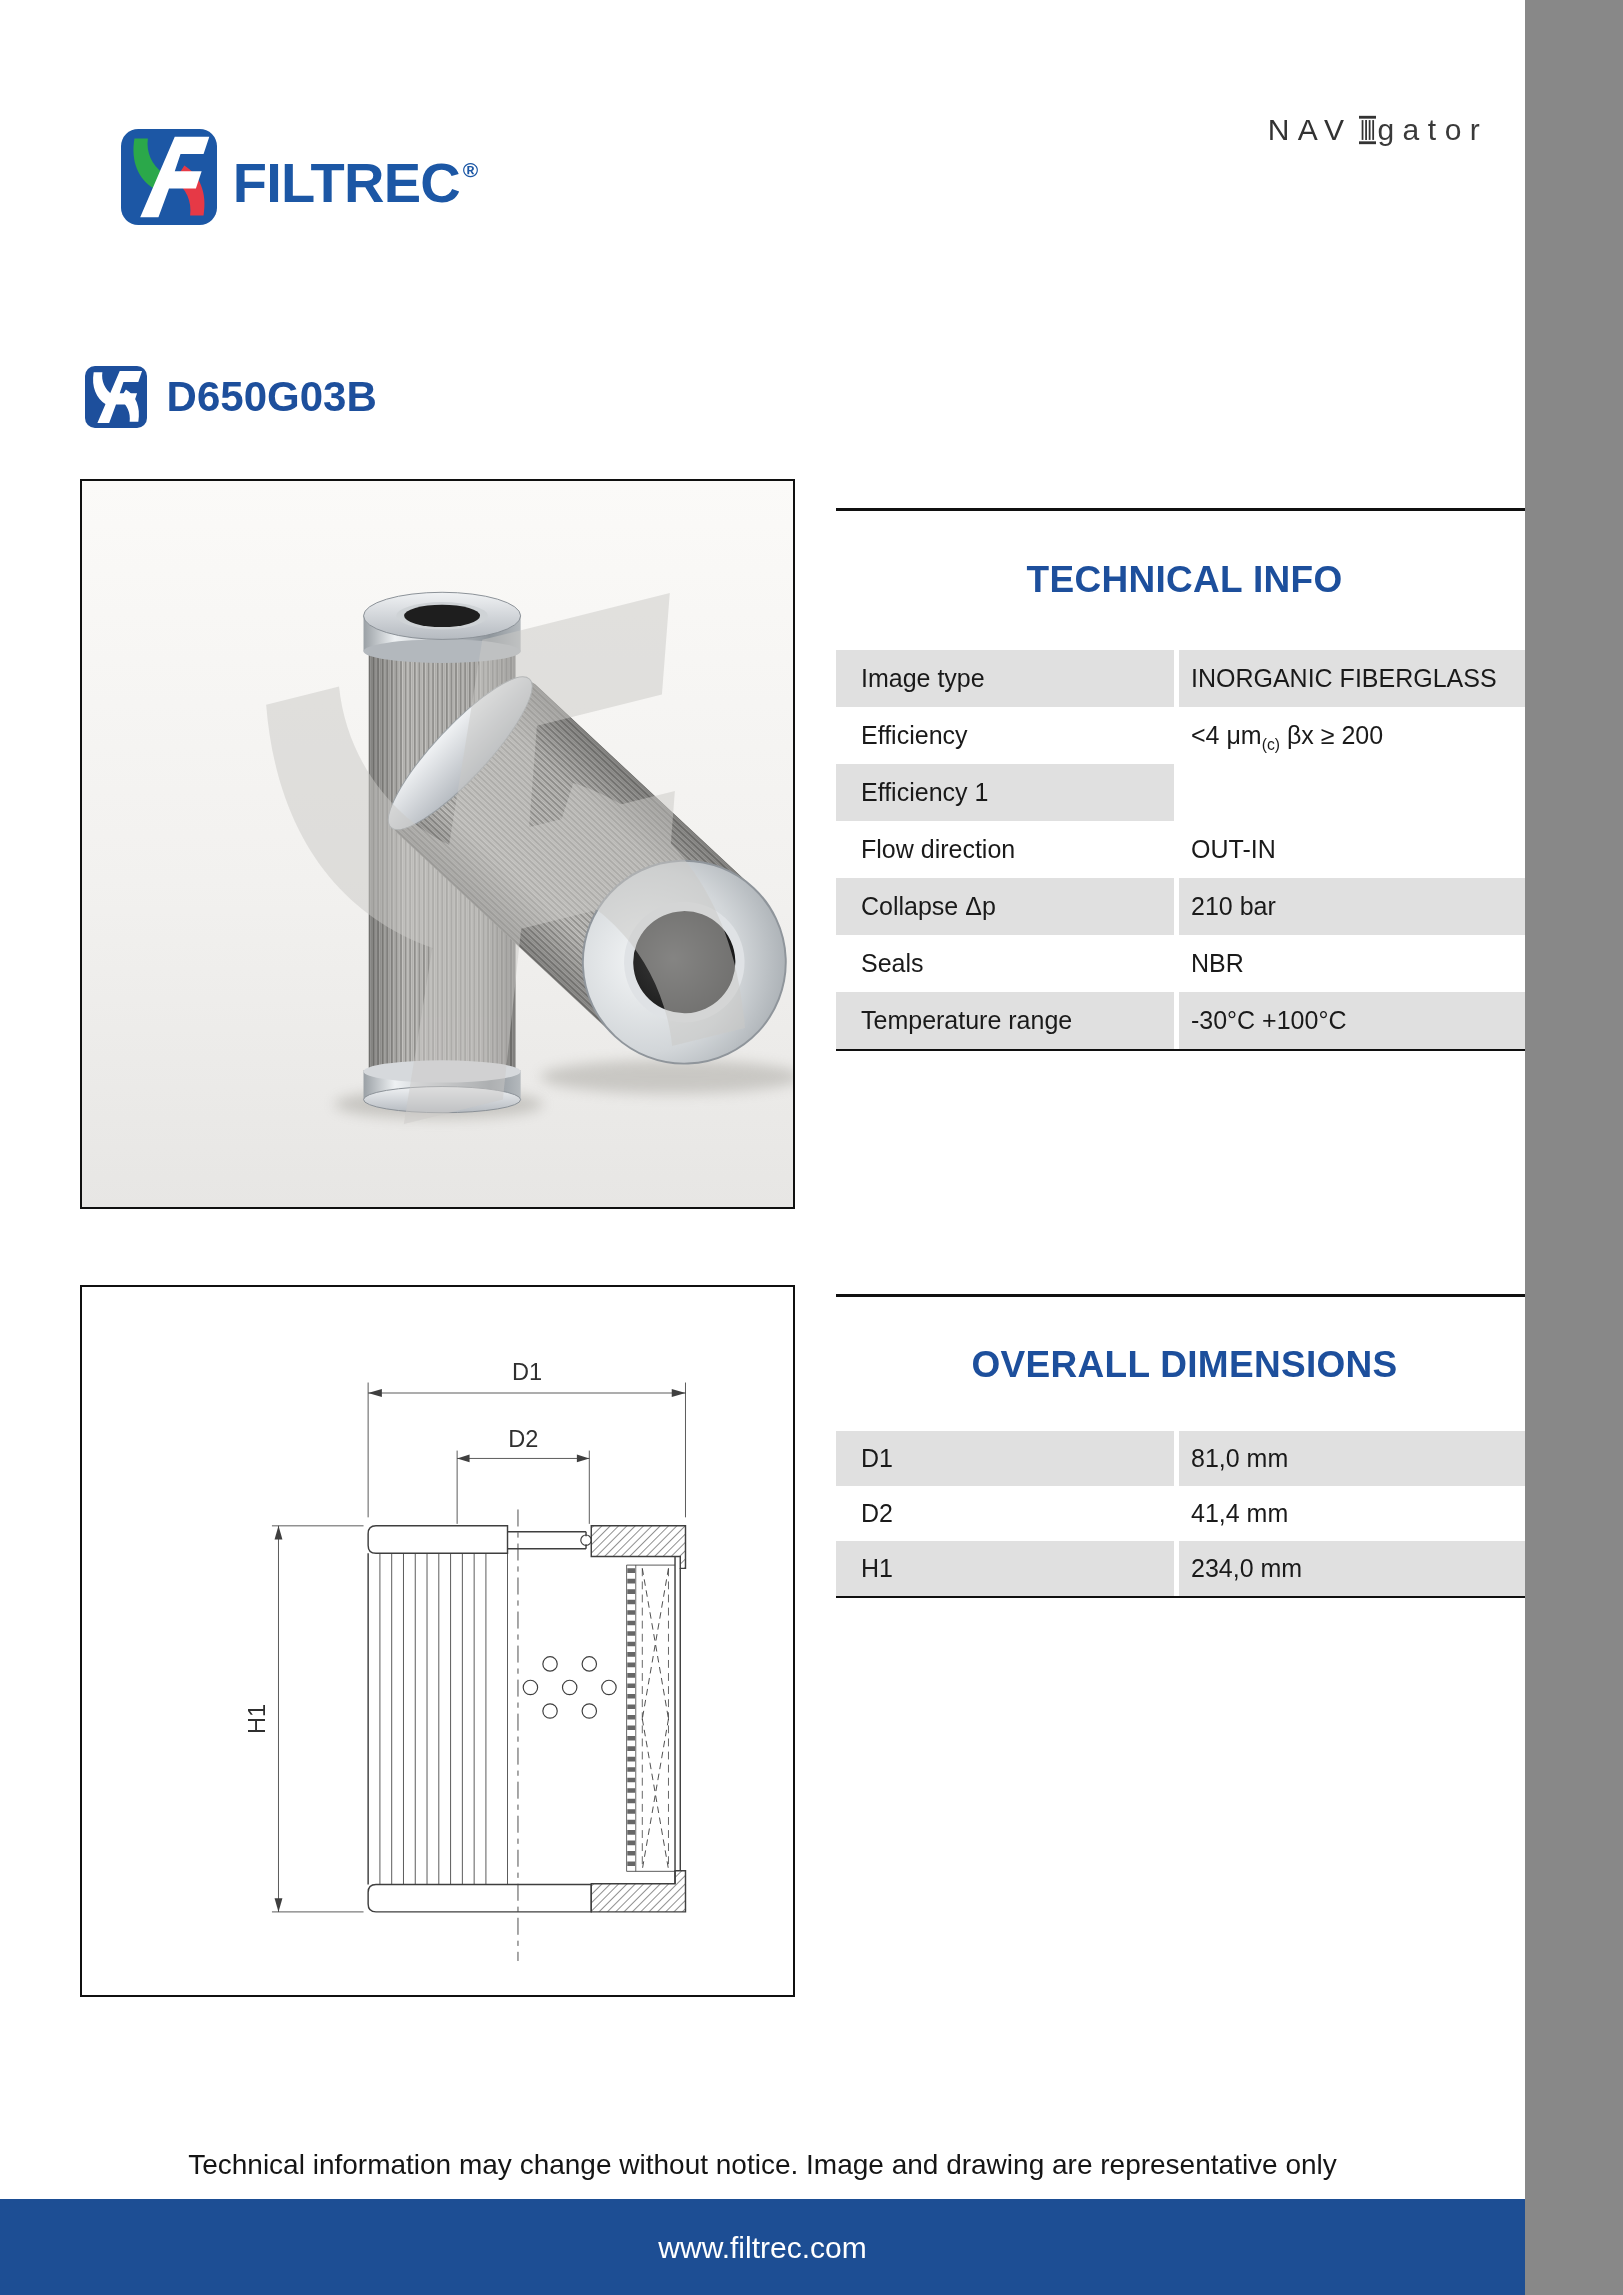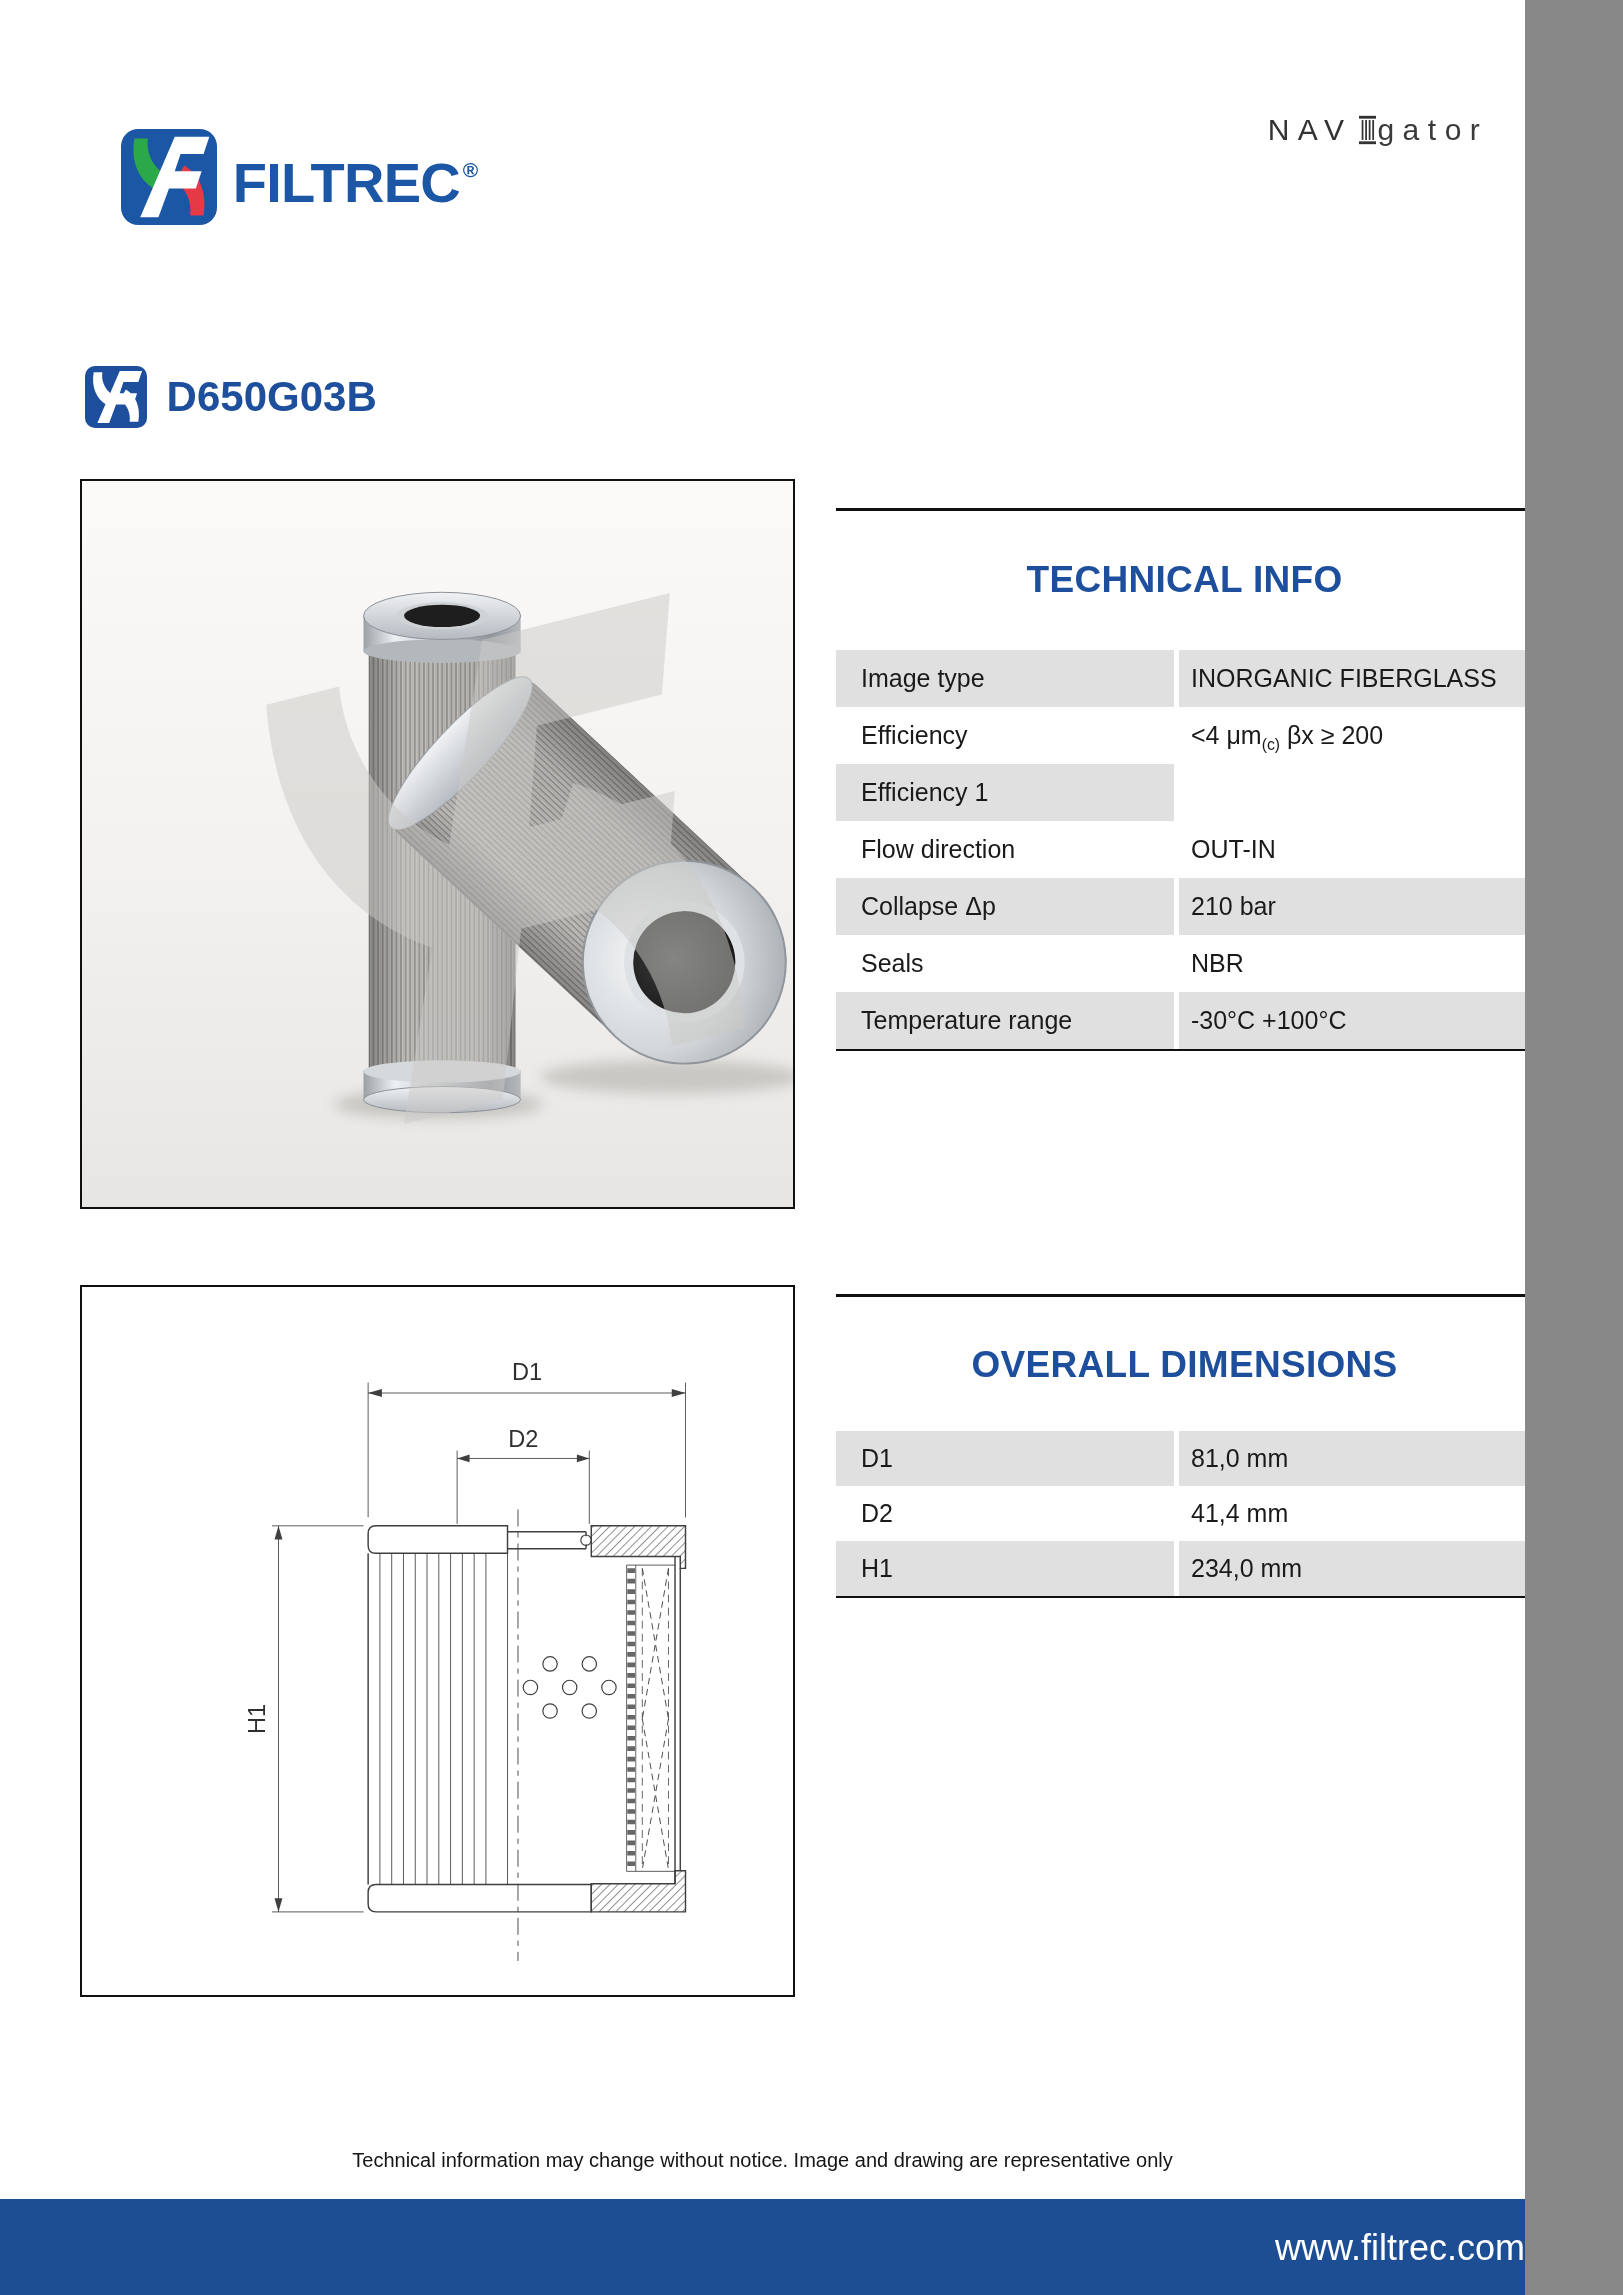--- a/index.html
+++ b/index.html
@@ -34,23 +34,23 @@
   .dtable{position:absolute;left:836px;width:697px;border-bottom:2.6px solid #101010;}
   #tech-rows{top:650px;} #dims-rows{top:1431px;}
   .trow{display:flex;}
   #tech-rows .trow{height:57px;} #dims-rows .trow{height:55px;}
   .trow .cl{width:338px;padding-left:25px;box-sizing:border-box;display:flex;align-items:center;font-size:25px;white-space:nowrap;}
   .trow .cv{flex:1;margin-left:5.2px;padding-left:11.8px;box-sizing:border-box;display:flex;align-items:center;font-size:25px;white-space:nowrap;}
   .trow.odd .cl,.trow.odd .cv{background:#e0e0e0;}
   .trow.even .cl,.trow.even .cv{background:#ffffff;}
   .trow sub{font-size:15.7px;line-height:0;}
   
-  .footnote{position:absolute;left:0;top:2149px;width:100%;text-align:center;font-size:20px;color:#151515;}
+  .footnote{position:absolute;left:0;top:2149px;width:100%;text-align:center;font-size:28px;color:#151515;}
   .bottom-bar{position:absolute;left:0;top:2199px;width:100%;height:97px;background:#1d4e94;}
-  .site{display:block;width:100%;text-align:right;font-size:36px;color:#ffffff;line-height:97px;}
+  .site{display:block;width:100%;text-align:center;font-size:30px;color:#ffffff;line-height:97px;}
 </style>
 </head>
 <body>
 
 <div class="page">
 
   <div class="filtrec-logo">
     <svg class="mark" viewBox="0 0 100 100">
       <rect x="0" y="0" width="100" height="100" rx="18" fill="#1c57a5"></rect>
       <path d="M14,10 C10,34 18,52 34,62 L44,46 C32,38 26,24 28,10 Z" fill="#2ba84a"></path>

